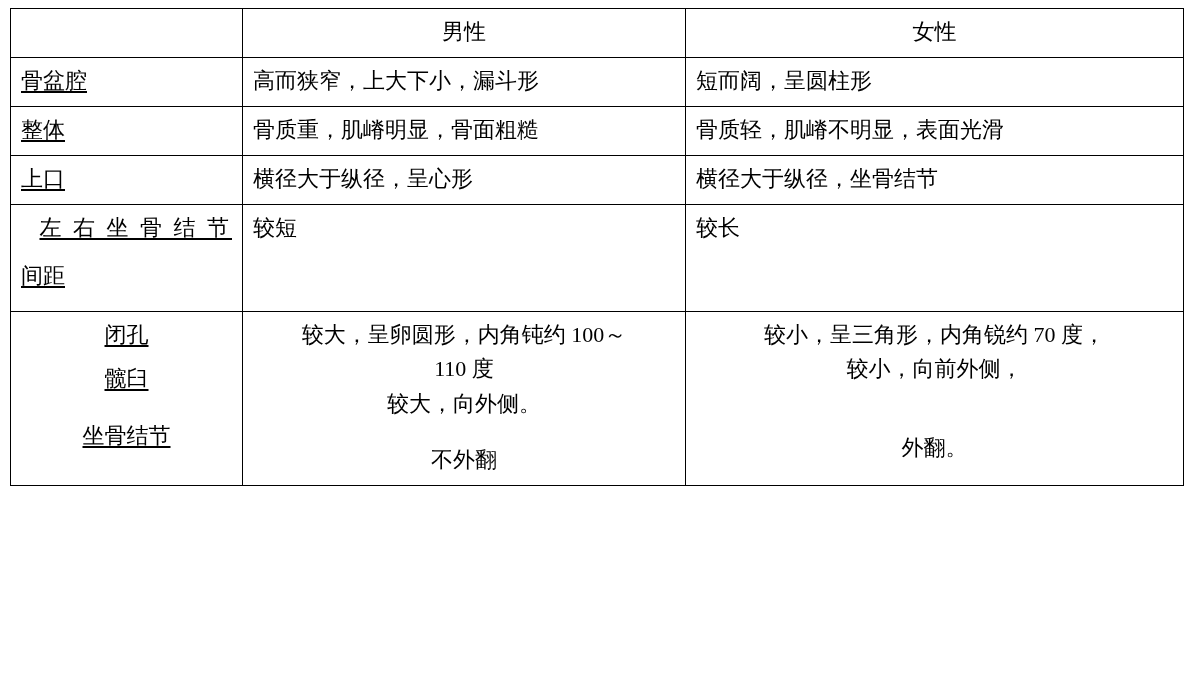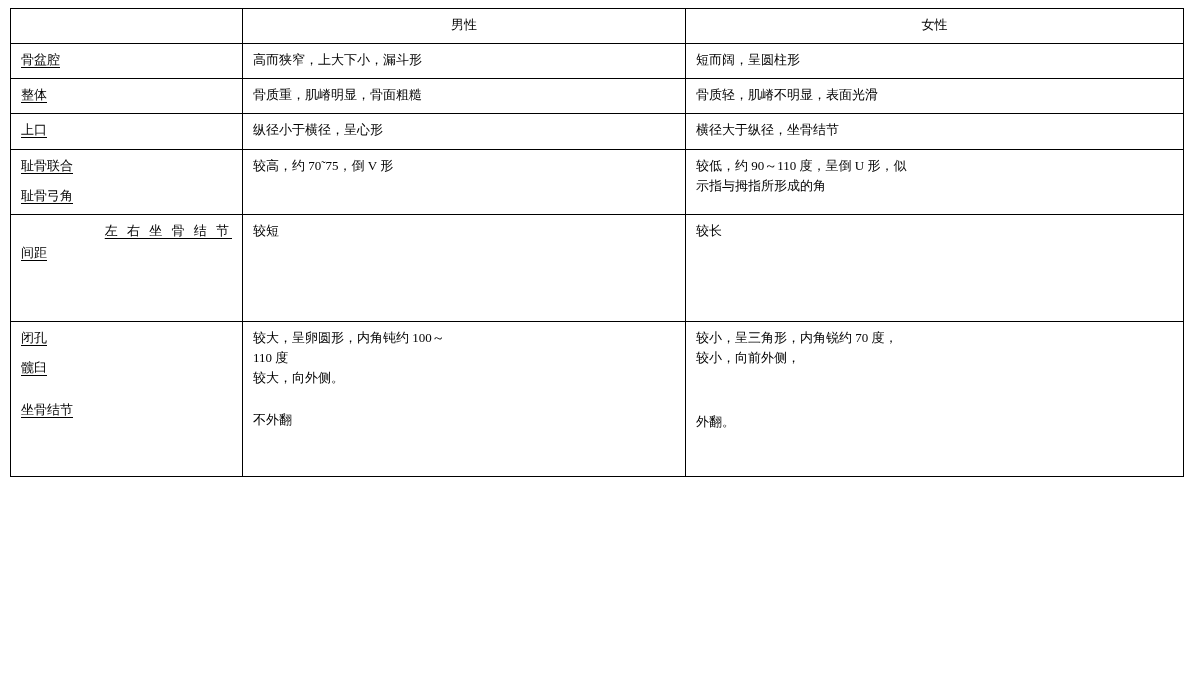--- a/index.html
+++ b/index.html
@@ -23,21 +23,21 @@
   table.comparison {
     border-collapse: collapse;
     width: 1173px;
     table-layout: fixed;
   }
   table.comparison td, table.comparison th {
     border: 1px solid #000000;
     vertical-align: top;
     padding: 6px 10px 8px 10px;
     font-weight: normal;
-    font-size: 13px;
+    font-size: 22px;
     line-height: 1.55;
   }
   col.c-label { width: 232px; }
   col.c-male  { width: 443px; }
   col.c-female{ width: 498px; }
 
   .hdr td, .hdr th {
     text-align: center;
     padding-top: 8px;
     padding-bottom: 10px;
@@ -65,21 +65,21 @@
     display: block;
   }
   .u-inline {
     text-underline-offset: 3px;
   }
   .gap-line {
     display: block;
     height: 22px;
   }
   .row-tall td { height: 92px; }
-  .row-xtall td { height: 140px; }
+  .row-xtall td { height: 140px; text-align: center; }
 </style>
 </head>
 <body>
 
 <div class="page">
   <table class="comparison">
     <colgroup>
       <col class="c-label">
       <col class="c-male">
       <col class="c-female">
@@ -113,46 +113,33 @@
         <td>
           <span class="cell-line"><span class="u-inline">骨质轻</span><span>，肌嵴不明显，表面光滑</span></span>
         </td>
       </tr>
 
       <tr>
         <td class="label-cell">
           <span class="label-block u">上口</span>
         </td>
         <td>
-          <span class="cell-line">纵径小于横径，呈心形</span>
+          <span class="cell-line">横径大于纵径，呈心形</span>
         </td>
         <td>
           <span class="cell-line">横径大于纵径，坐骨结节</span>
         </td>
       </tr>
 
 
-      <tr>
-        <td class="label-cell">
-          <span class="label-block u">耻骨联合</span>
-          <span class="label-block u">耻骨弓角</span>
-        </td>
-        <td>
-          <span class="cell-line">较高，约 70˜75，倒 V 形</span>
-        </td>
-        <td>
-          <span class="cell-line">较低，约 90～110 度，呈倒 U 形，似</span>
-          <span class="cell-line">示指与拇指所形成的角</span>
-        </td>
-      </tr>
 
       <tr class="row-tall">
         <td class="label-cell">
           <span class="label-block u spread">左 右 坐 骨 结 节</span>
-          <span class="label-block u" style="margin-top:2px">间距</span>
+          <span class="label-block u" style="margin-top:14px">间距</span>
         </td>
         <td>
           <span class="cell-line">较短</span>
         </td>
         <td>
           <span class="cell-line">较长</span>
         </td>
       </tr>
 
       <tr class="row-xtall">

